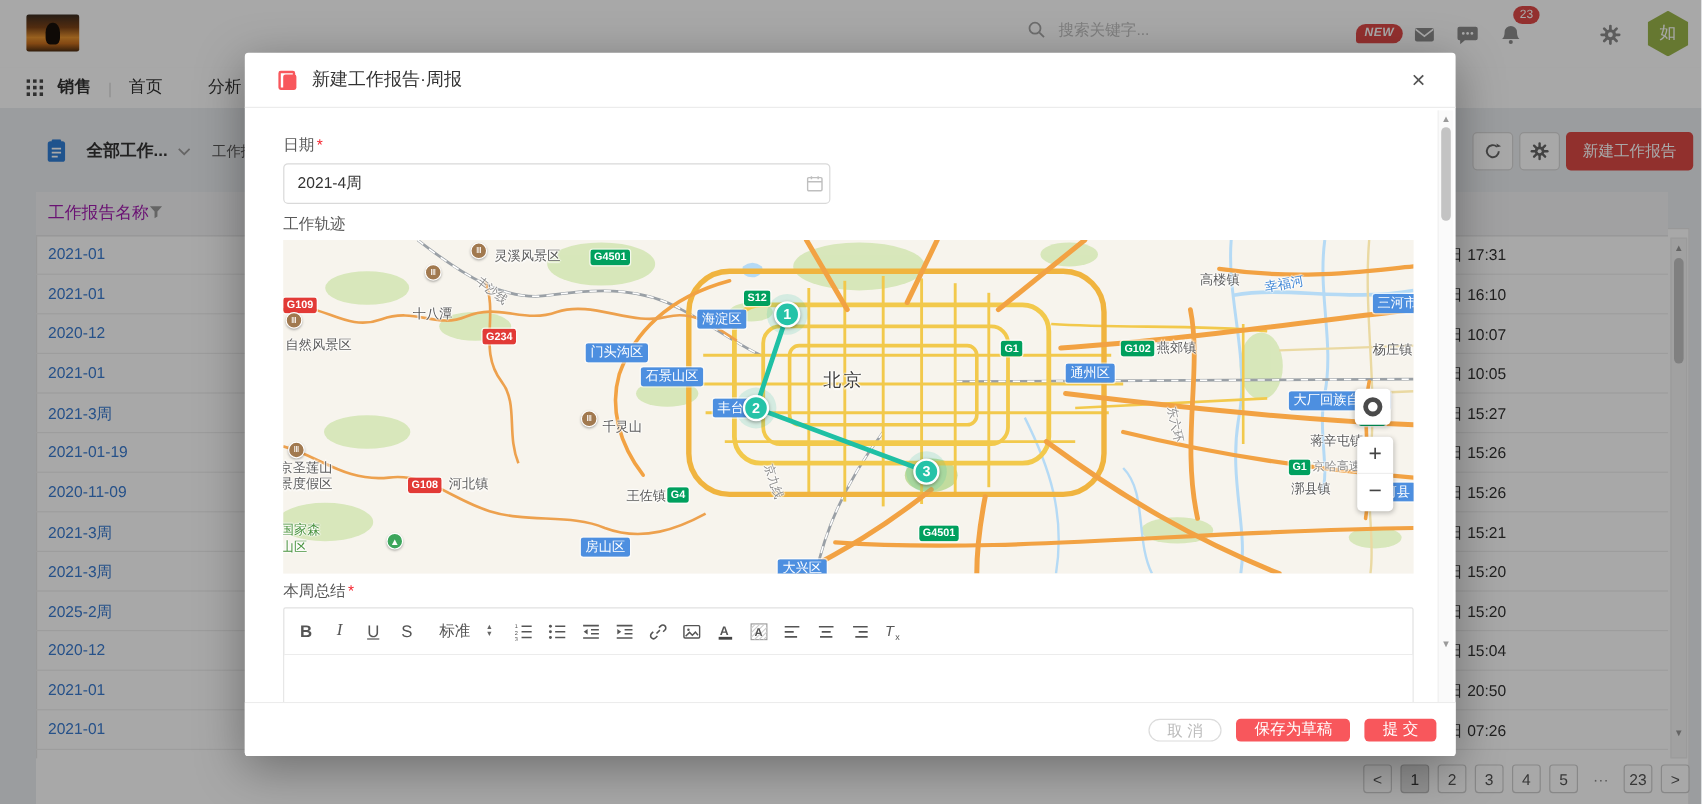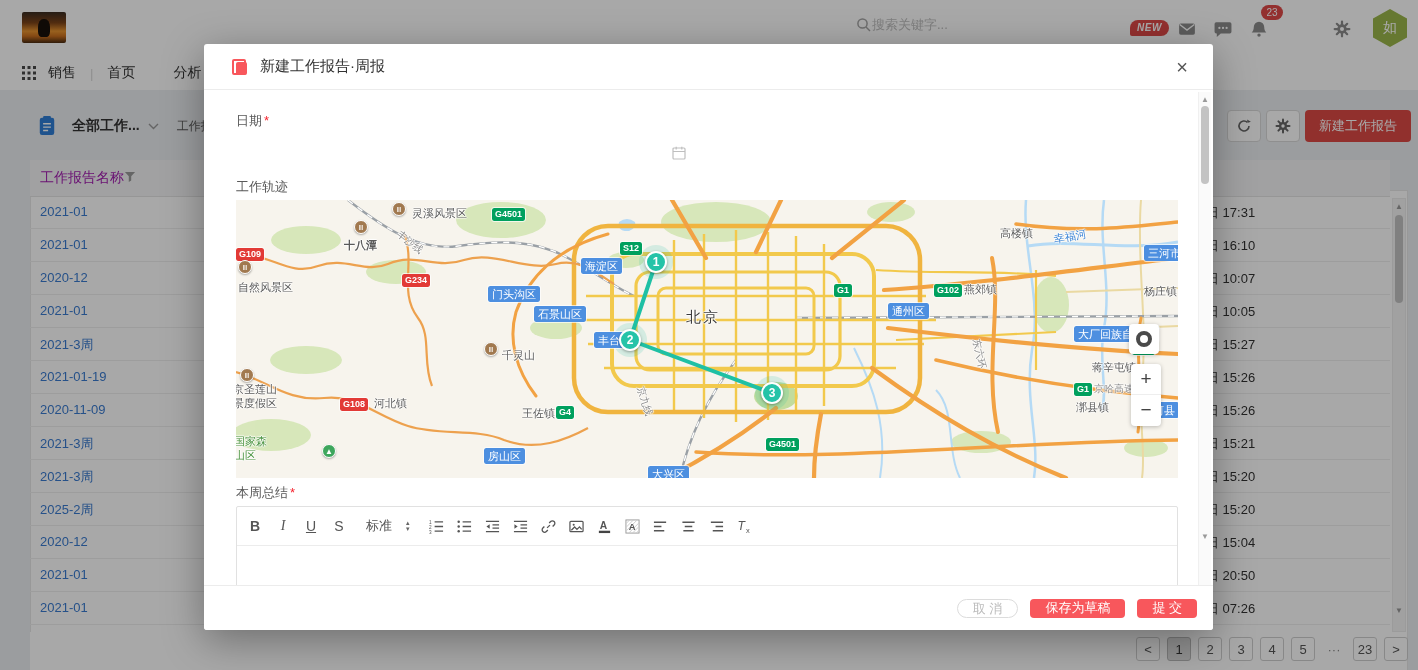--- a/index.html
+++ b/index.html
@@ -3,36 +3,36 @@
 <meta charset="utf-8">
 <style>
   html,body{margin:0;padding:0;background:#eceef1;}
   .page{position:relative;width:1418px;height:670px;overflow:hidden;
         font-family:"Liberation Sans","DejaVu Sans",sans-serif;background:#eceef1;}
   
   .app-header{position:absolute;left:0;top:0;width:1418px;height:56px;background:#fff;border-bottom:1px solid #f0f0f0;z-index:1;}
   .logo{position:absolute;left:22px;top:12px;width:44px;height:31px;border-radius:2px;
         background:linear-gradient(180deg,#3a2c22 0%,#7c4318 35%,#e8932f 62%,#c96f1e 78%,#4a2c12 100%);overflow:hidden;}
   .logo:after{content:"";position:absolute;left:16px;top:7px;width:12px;height:18px;background:#17100a;border-radius:45% 45% 30% 30%;}
-  .search-box{position:absolute;left:856px;top:16px;display:flex;align-items:center;}
+  .search-box{position:absolute;left:856px;top:16px;display:flex;align-items:center;gap:10px;}
   .search-ph{font-size:13px;color:#c0c0c0;}
   .hdr-ic{position:absolute;top:20px;width:18px;height:18px;}
   .badge-new{position:absolute;left:1130px;top:20px;background:#e04a48;color:#fff;font-size:10px;font-weight:bold;font-style:italic;
              padding:2px 7px 3px 7px;border-radius:8px 8px 8px 2px;letter-spacing:.5px;}
   .badge-count{position:absolute;left:1261px;top:5px;min-width:14px;height:15px;background:#e04a48;color:#fff;font-size:10px;
              border-radius:8px;padding:0 4px;text-align:center;line-height:15px;z-index:2;}
   .avatar{position:absolute;left:1373px;top:9px;width:34px;height:38px;background:#9cb74b;color:#fff;font-size:14px;
           display:flex;align-items:center;justify-content:center;
           clip-path:polygon(50% 0,100% 25%,100% 75%,50% 100%,0 75%,0 25%);}
   
   .app-nav{position:absolute;left:0;top:56px;width:1418px;height:34px;background:#fff;border-bottom:1px solid #e8e8e8;z-index:1;}
   .apps-icon{position:absolute;left:22px;top:10px;}
   .nav-items{position:absolute;left:48px;top:0;height:34px;display:flex;align-items:center;}
   .nav-item{font-size:14px;color:#333;margin-right:38px;white-space:nowrap;cursor:pointer;}
-  .nav-item.first{font-weight:normal;margin-right:14px;}
+  .nav-item.first{font-weight:bold;margin-right:14px;}
   .nav-sep{color:#d9d9d9;margin-right:14px;font-size:13px;}
   
   .content{position:absolute;left:0;top:90px;width:1418px;height:580px;background:#eceef1;z-index:1;}
   .panel{position:absolute;left:30px;top:100px;width:1378px;height:570px;background:#fff;border:1px solid #e7e7e7;box-sizing:border-box;z-index:1;}
   .filter-wrap{position:absolute;left:38px;top:116px;display:flex;align-items:center;gap:8px;z-index:2;}
   .filter-label{font-size:14px;color:#333;font-weight:bold;margin-left:8px;}
   .filter-sec{font-size:12px;color:#595959;margin-left:10px;}
   .tool-btn{position:absolute;width:34px;height:32px;background:#fff;border:1px solid #d9d9d9;border-radius:4px;
             display:flex;align-items:center;justify-content:center;box-sizing:border-box;z-index:2;}
   .create-btn{position:absolute;left:1305px;top:110px;height:32px;padding:0 14px;background:#dd4a45;color:#fff;border:none;
@@ -333,20 +333,21 @@
           <span class="back"></span>
           <span class="front"></span>
         </span>
       <span class="m-title">新建工作报告·周报</span>
       <span class="m-close">×</span>
     </div>
 
     <span class="f-label" style="left:32px;top:68px;">
       <span>日期</span><span class="req">*</span>
     </span>
+    <input class="date-input" readonly="" value="2021-4周" style="">
     <span class="cal-ic">
       <svg width="14" height="14" viewBox="0 0 14 14">
           <rect x="1" y="2" width="12" height="11" rx="1" fill="none" stroke="#bfbfbf" stroke-width="1.2"></rect>
           <path d="M1 5.5h12M4.2 0.8v2.6M9.8 0.8v2.6" stroke="#bfbfbf" stroke-width="1.2"></path>
         </svg>
     </span>
 
     <span class="f-label" style="left:32px;top:134px;">工作轨迹</span>
 
     <div class="map">
@@ -431,21 +432,21 @@
         </g>
         <g>
           <circle cx="420" cy="62" r="17" fill="rgba(31,192,164,0.16)"></circle>
           <circle cx="394" cy="140" r="17" fill="rgba(31,192,164,0.16)"></circle>
           <circle cx="536" cy="193" r="17" fill="rgba(31,192,164,0.16)"></circle>
           <path class="track" d="M420,62 L394,140 L536,193" fill="none" stroke="#1fc0a4" stroke-width="4" stroke-linejoin="round" stroke-linecap="round"></path>
         </g>
       </svg>
       <div id="map-labels">
           <span class="map-label k-t" style="left: 176px; top: 6px;">灵溪风景区</span>
-          <span class="map-label k-t" style="left: 108px; top: 38px; font-weight: bold;">十八潭</span>
+          <span class="map-label k-t" style="left: 108px; top: 54px;">十八潭</span>
           <span class="map-label k-t" style="left: 2px; top: 80px;">自然风景区</span>
           <span class="map-label k-t" style="left: 266px; top: 148px;">千灵山</span>
           <span class="map-label k-t" style="left: 764px; top: 26px;">高楼镇</span>
           <span class="map-label k-t" style="left: 728px; top: 82px;">燕郊镇</span>
           <span class="map-label k-t" style="left: 908px; top: 84px;">杨庄镇</span>
           <span class="map-label k-t" style="left: 856px; top: 160px;">蒋辛屯镇</span>
           <span class="map-label k-t" style="left: 138px; top: 196px;">河北镇</span>
           <span class="map-label k-t" style="left: 286px; top: 206px;">王佐镇</span>
           <span class="map-label k-t" style="left: 840px; top: 200px;">漷县镇</span>
           <span class="map-label k-t" style="left: -14px; top: 182px;">北京圣莲山</span>

